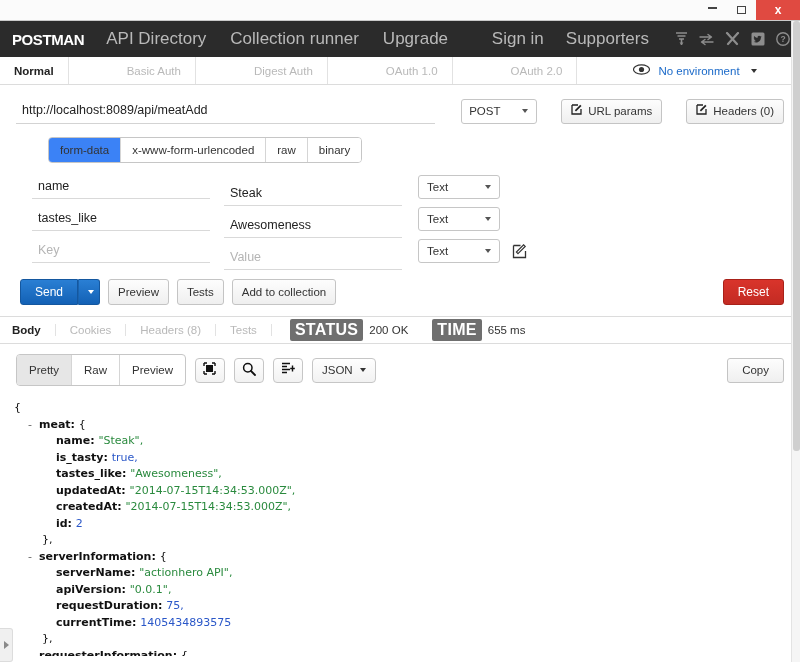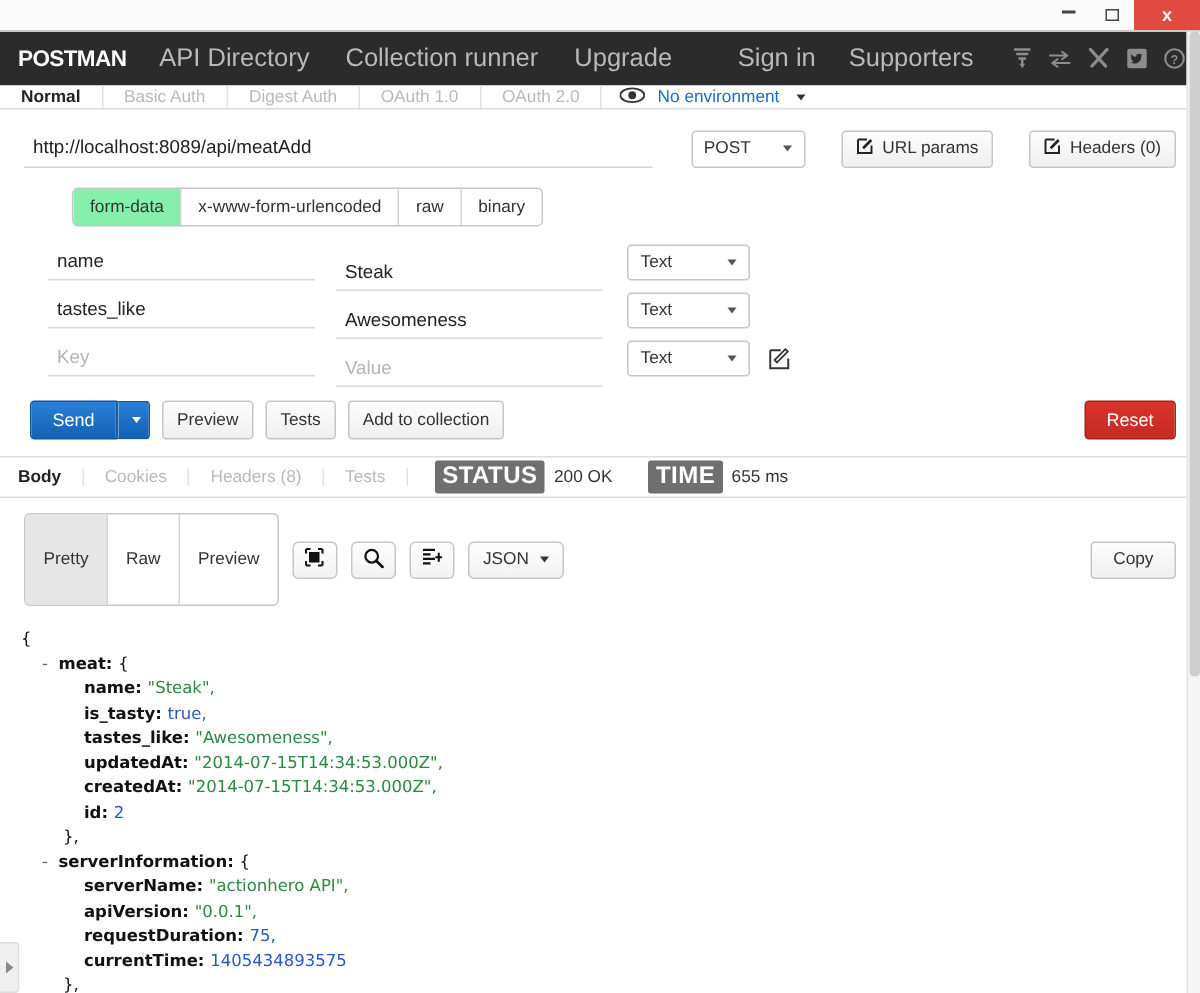--- a/index.html
+++ b/index.html
@@ -69,26 +69,27 @@
     white-space: nowrap;
   }
   .topnav .spacer { flex: 1; }
   .topnav .right-items { display: flex; align-items: center; }
   .topnav .right-items .navitem { margin-right: 22px; }
   .nav-icons { display: flex; align-items: center; gap: 11px; padding-left: 4px; }
   .nav-icons svg { display: block; }
 
   
   .authrow {
-    height: 16px;
+    height: 28px;
     background: #fff;
     border-bottom: 1px solid #dcdcdc;
     display: flex;
     align-items: stretch;
     font-size: 11.5px;
+    gap: 44px;
   }
   .auth-tab {
     display: flex; align-items: center;
     padding: 0 14px;
     border-right: 1px solid #e2e2e2;
     color: #b9b9b9;
     white-space: nowrap;
   }
   .auth-tab.active { color: #222; font-weight: bold; }
   .env-box {
@@ -172,21 +173,21 @@
   }
   .bodytab {
     padding: 4px 11px;
     font-size: 11.5px;
     border-right: 1px solid #d5d5d5;
     color: #333;
     background: #fff;
     line-height: 16px;
   }
   .bodytab:last-child { border-right: none; }
-  .bodytab.active { background: #86efac; }
+  .bodytab.active { background: #3b82f6; }
 
   
   .kvrows { margin-top: 8px; }
   .kvrow {
     display: flex;
     align-items: center;
     height: 32px;
     padding-left: 16px;
   }
   .kv-input {
@@ -309,21 +310,21 @@
     padding: 10px 16px 0 16px;
   }
   .seg {
     display: flex;
     border: 1px solid #c6c6c6;
     border-radius: 4px;
     overflow: hidden;
     background: #fff;
   }
   .seg > div {
-    padding: 22px 12px;
+    padding: 7px 12px;
     font-size: 11.5px;
     border-right: 1px solid #d5d5d5;
     line-height: 16px;
   }
   .seg > div:last-child { border-right: none; }
   .seg > div.active { background: #e6e6e6; }
   .icon-btn {
     border: 1px solid #c6c6c6;
     border-radius: 4px;
     background: linear-gradient(to bottom,#fefefe,#f2f2f2);

